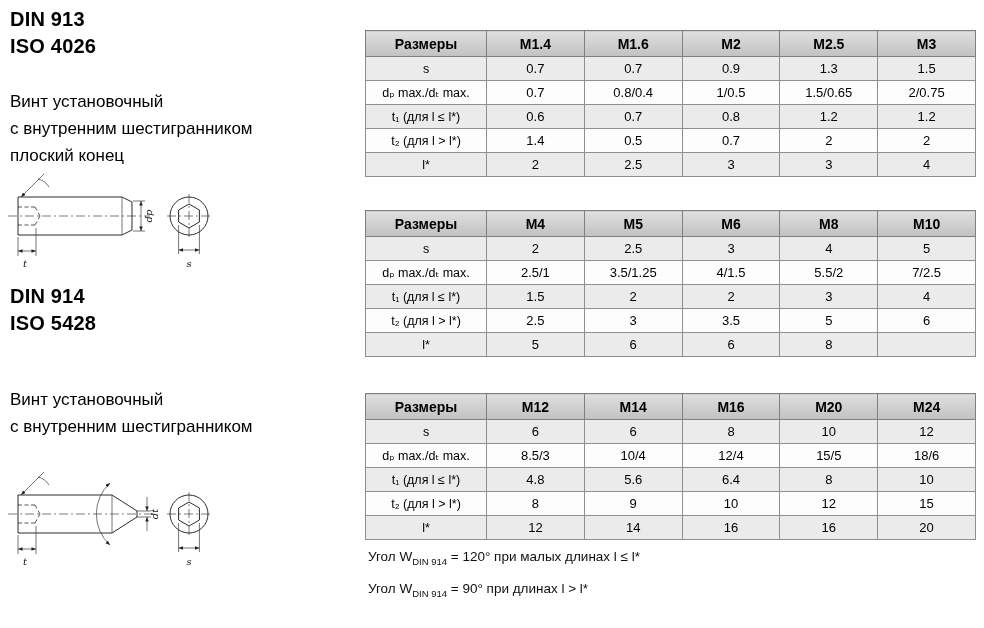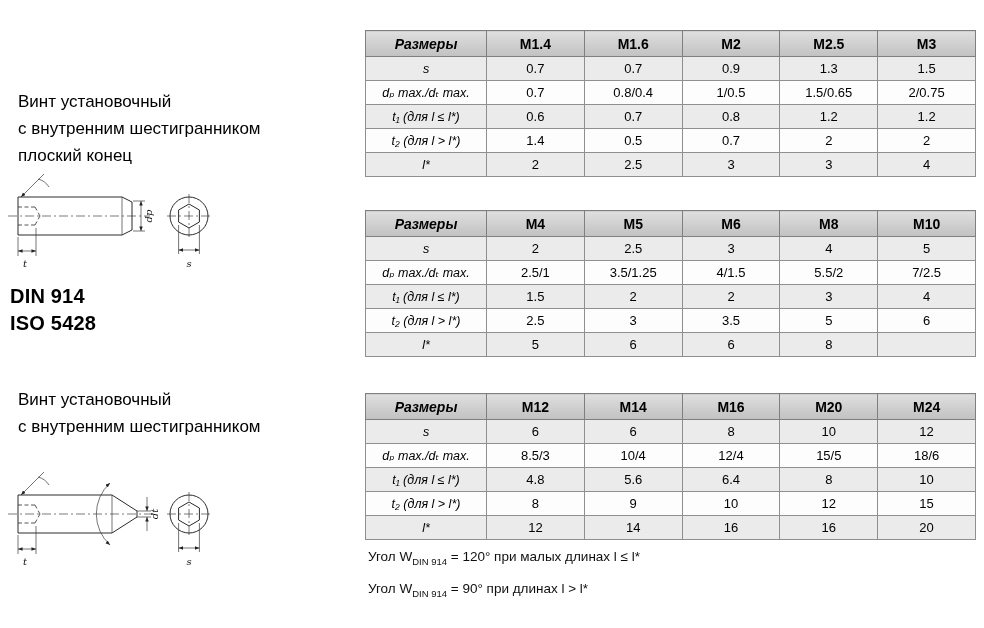--- a/index.html
+++ b/index.html
@@ -3,30 +3,30 @@
 <meta charset="utf-8">
 <style>
   * { margin:0; padding:0; box-sizing:border-box; }
   html,body { background:#ffffff; }
   .page { position:relative; width:984px; height:628px; background:#ffffff;
           font-family:"Liberation Sans","DejaVu Sans",sans-serif; color:#000; overflow:hidden; }
 
   .head-block { position:absolute; left:10px; }
   .head-line { font-size:20px; font-weight:700; line-height:27px; letter-spacing:.2px; }
 
-  .desc-block { position:absolute; left:18px; font-size:17px; line-height:27px; }
+  .desc-block { position:absolute; left:10px; font-size:17px; line-height:27px; }
 
   table.dims { position:absolute; left:365px; border-collapse:collapse; width:611px;
                table-layout:fixed; background:#fff; }
   .dims th, .dims td { border:1px solid #8f8f8f; text-align:center; vertical-align:middle;
                        padding:0 2px; font-size:13px; height:24px; overflow:hidden; }
   .dims th { height:26px; font-size:14px; font-weight:700;
              background:linear-gradient(to bottom,#dfdfdf 0%,#c1c1c1 100%);
              border:1px solid #7f7f7f; }
-  .dims th:first-child, .dims td:first-child { width:121px;font-style:italic; }
+  .dims th:first-child, .dims td:first-child { width:121px; }
   .dims tr.shaded td { background:#ebebeb; }
   .dims td { background:#fdfdfd; }
   .dims td.rowlabel { font-size:12.5px; }
 
   .notes { position:absolute; left:368px; top:547px; font-size:14px; color:#101010; }
   .note { margin-bottom:8px; line-height:19px; }
   .note-sm { font-size:13.5px; }
   .note sub { font-size:9.5px; }
 
   svg.drawing { position:absolute; left:4px; }
@@ -35,20 +35,24 @@
   .dash  { stroke:#2b2b2b; stroke-width:.8; fill:none; stroke-dasharray:4 2.5; }
   .cline { stroke:#444; stroke-width:.7; fill:none; stroke-dasharray:9 3 2 3; }
   .dimtext { font-family:"DejaVu Serif",serif; font-style:italic; font-size:10px;
              fill:#111; stroke:none; text-anchor:middle; }
 </style>
 </head>
 <body>
 
 <div class="page">
 
+  <div class="head-block" style="top:6px">
+    <div class="head-line">DIN 913</div>
+    <div class="head-line">ISO 4026</div>
+  </div>
 
   <div class="desc-block" style="top:88px">
     <div>Винт установочный</div>
     <div>с внутренним шестигранником</div>
     <div>плоский конец</div>
   </div>
 
   <svg class="drawing" style="top:170px" width="220" height="100" viewBox="0 0 220 100">
     <defs>
       <marker id="ar1" markerWidth="8" markerHeight="6" refX="6.5" refY="2.5" orient="auto-start-reverse">

